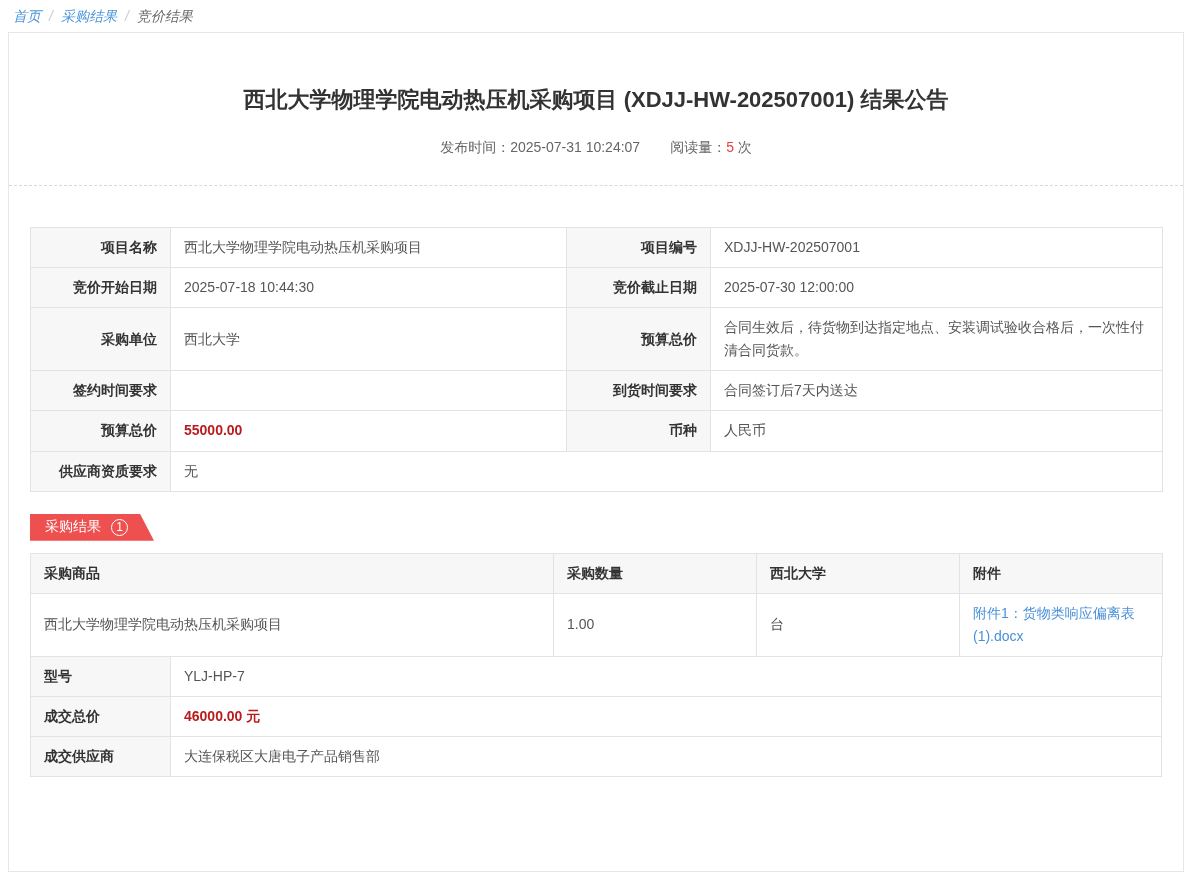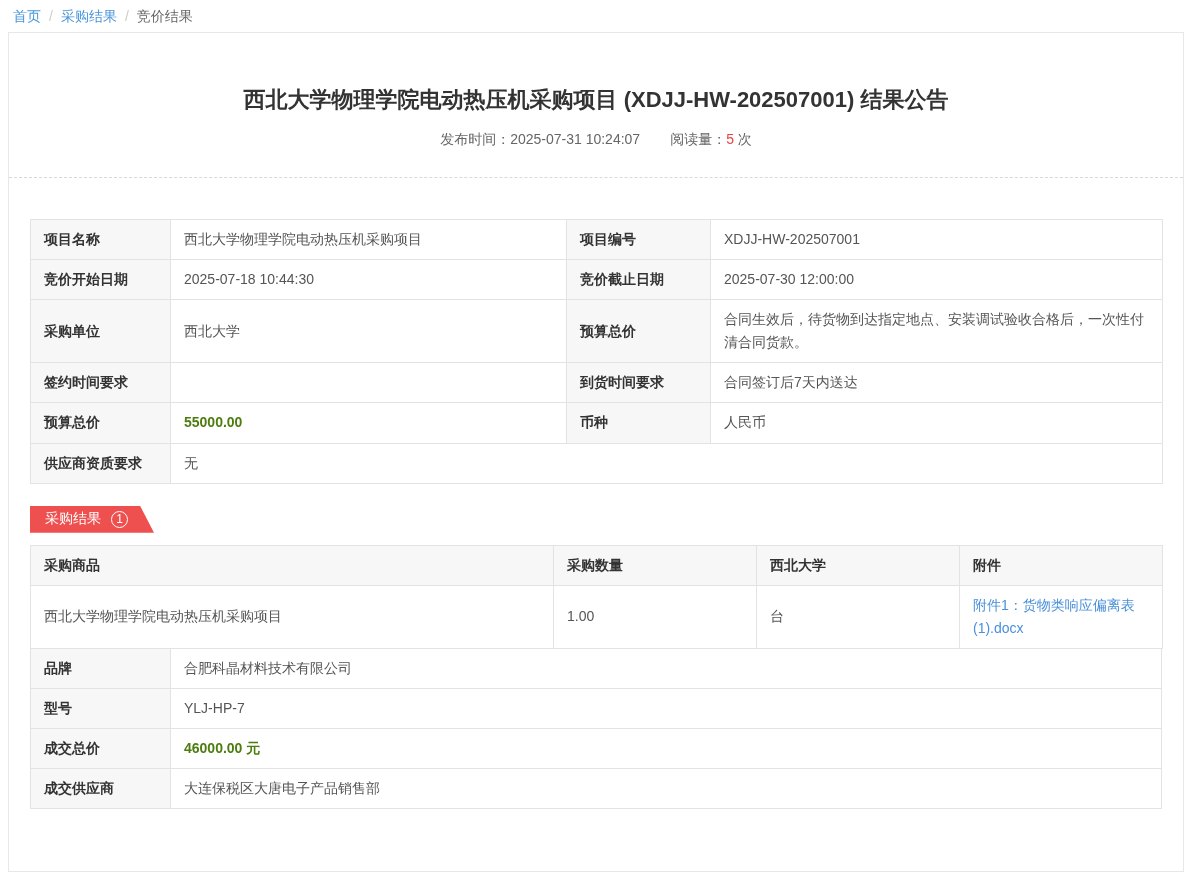--- a/index.html
+++ b/index.html
@@ -4,62 +4,62 @@
 <style>
   * { box-sizing: border-box; }
   html,body { margin:0; padding:0; background:#fff; }
   body {
     width:1192px; height:875px;
     font-family:"Liberation Sans", sans-serif;
     color:#555; font-size:14px;
     overflow:hidden;
   }
   
-  .breadcrumb { padding:8px 0 6px 13px; font-size:14px; color:#999; }
+  .breadcrumb { padding:8px 0 6px 13px; font-size:14px; color:#999;font-style:italic; }
   .breadcrumb a { text-decoration:none; color:#4a95da; cursor:pointer; }
   .breadcrumb .sep { margin:0 8px; color:#ccc; }
   .breadcrumb .current { color:#666; }
 
   
   .card {
     margin:0 8px; background:#fff;
     border:1px solid #e7e7e7;
     min-height:840px;
   }
   .page-title {
     margin:12px; padding-top:40px;
     text-align:center; font-size:22px; font-weight:bold; color:#333;
     line-height:30px;
   }
   .pub-info {
-    margin-top:16px; text-align:center; font-size:14px; color:#666;
+    margin-top:24px; text-align:center; font-size:14px; color:#666;
   }
   .pub-info .gap { display:inline-block; width:30px; }
   .red { color:#e8423f; }
-  b.red, .red-bold { color:#4d7c0f; font-weight:bold; }
+  b.red, .red-bold { color:#b91c1c; font-weight:bold; }
   .dashed-divider { border:none; border-top:1px dashed #d9d9d9; margin:28px 0 0 0; }
 
   .tables-wrap { padding:41px 21px 20px 21px; }
 
   table { border-collapse:collapse; width:100%; table-layout:fixed; font-size:14px; }
   td, th {
     border:1px solid #e3e3e3;
     padding:8px 13px;
     line-height:1.65;
     vertical-align:middle;
     text-align:left;
     color:#555;
     word-break:break-all;
   }
   .lbl, th {
     background:#f7f7f7;
     font-weight:bold;
     color:#333;
   }
-  .t1 .lbl { width:140px; }
+  .t1 .lbl { width:140px;text-align:right; }
   .row-h { height:36px; }
 
   
   .result-badge {
     margin-top:22px;
     display:inline-flex; align-items:center;
     height:27px; padding:0 26px 0 15px;
     background:#ee4f4f; color:#fff; font-size:14px;
     clip-path:polygon(0 0, calc(100% - 14px) 0, 100% 100%, 0 100%);
   }
@@ -169,24 +169,20 @@
     </tbody>
       </table>
 
     
     <table class="t3">
       <colgroup>
           <col style="width:140px">
           <col>
         </colgroup>
       <tbody>
-          <tr class="row-h">
-        <td class="lbl">品牌</td>
-        <td>合肥科晶材料技术有限公司</td>
-      </tr>
       <tr class="row-h">
         <td class="lbl">型号</td>
         <td>YLJ-HP-7</td>
       </tr>
       <tr class="row-h">
         <td class="lbl">成交总价</td>
         <td class="red-bold">46000.00 元</td>
       </tr>
       <tr class="row-h">
         <td class="lbl">成交供应商</td>

